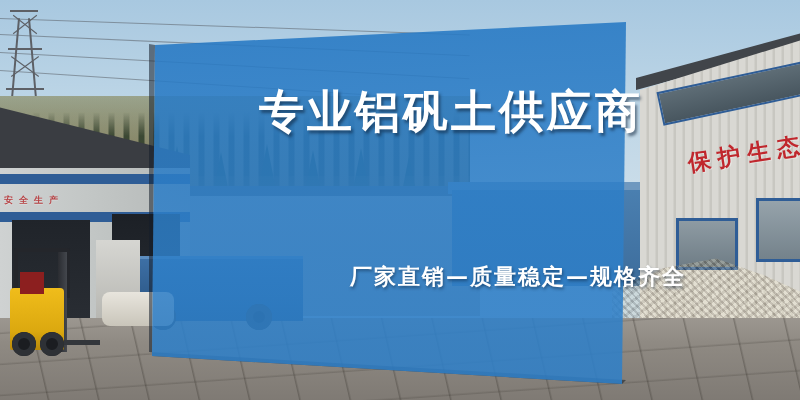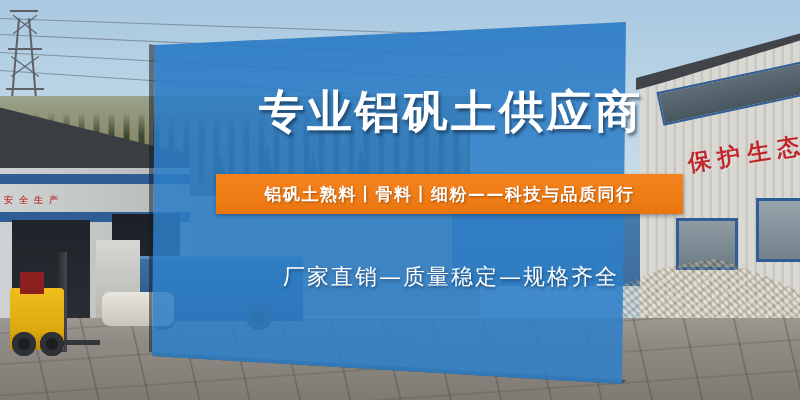--- a/index.html
+++ b/index.html
@@ -266,22 +266,22 @@
     display: flex; align-items: center; justify-content: center;
     box-shadow: 0 2px 4px rgba(10,26,46,.35);
   }
   .ribbon-text {
     font-size: 17px; font-weight: bold; color: #ffffff;
     letter-spacing: 1.5px; white-space: nowrap;
     text-shadow: 1px 1px 2px rgba(110,48,0,.55);
   }
   .subline {
     position: absolute; left: 155px; width: 470px;
-    text-align: center;
-    font-size: 22px; font-weight: normal; color: #ffffff;
+    text-align: right;
+    font-size: 22px; font-weight: bold; color: #ffffff;
     letter-spacing: 2px; white-space: nowrap;
     text-shadow: 1px 2px 3px rgba(12,32,56,.5);
   }
   .subline.one { top: 262px; }
   .subline.two { top: 305px; }
 </style>
 </head>
 <body>
 
 <div id="stage">
@@ -368,21 +368,18 @@
   </div>
 
   <div class="panel">
     <div class="panel-edge"></div>
     <div class="panel-shape"></div>
   </div>
 
   <div class="content">
     <div class="headline">专业铝矾土供应商</div>
 
-    <div class="ribbon">
-      <span class="ribbon-text">铝矾土熟料丨骨料丨细粉——科技与品质同行</span>
-    </div>
 
     <div class="subline one">厂家直销—质量稳定—规格齐全</div>
 
   </div>
 
 </div>
 
 </body></html>

